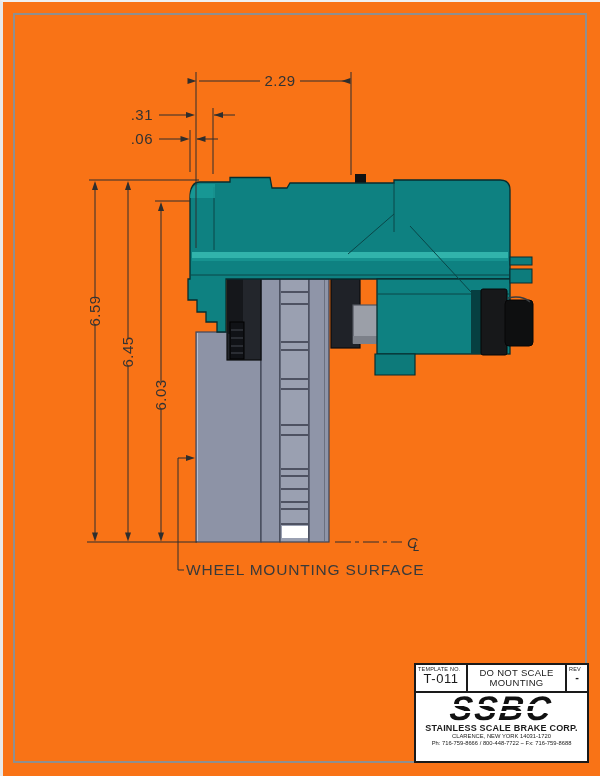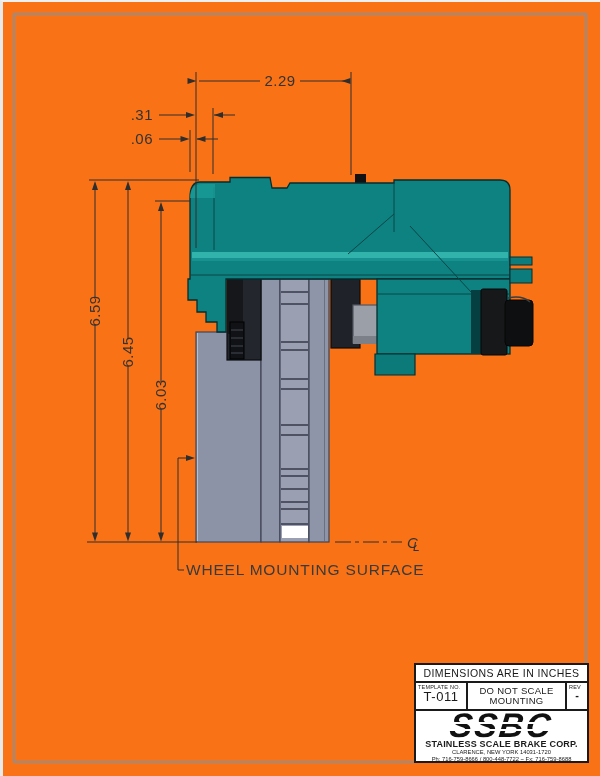--- a/index.html
+++ b/index.html
@@ -189,21 +189,20 @@
       <text x="130" y="350" text-anchor="middle" transform="rotate(-90 130 350)">6.45</text>
       <text x="163" y="393" text-anchor="middle" transform="rotate(-90 163 393)">6.03</text>
       <text x="183" y="573" font-size="15.5px" letter-spacing="0.8" fill="#3a3a3a">WHEEL MOUNTING SURFACE</text>
 
       <text x="404" y="546" font-size="15px" font-style="italic">C</text>
       <text x="410" y="549" font-size="12px" font-style="italic">L</text>
     </g>
   </svg>
 
   <div class="tblock">
-    <div class="tb-row1">DIMENSIONS ARE IN INCHES</div>
     <div class="tb-row2">
       <div class="tb-cell-template">
         <div class="tb-microlabel">TEMPLATE NO.</div>
         <div class="tb-template-no">T-011</div>
       </div>
       <div class="tb-cell-scale">
         <div>DO NOT SCALE</div>
         <div>MOUNTING</div>
       </div>
       <div class="tb-cell-rev">

